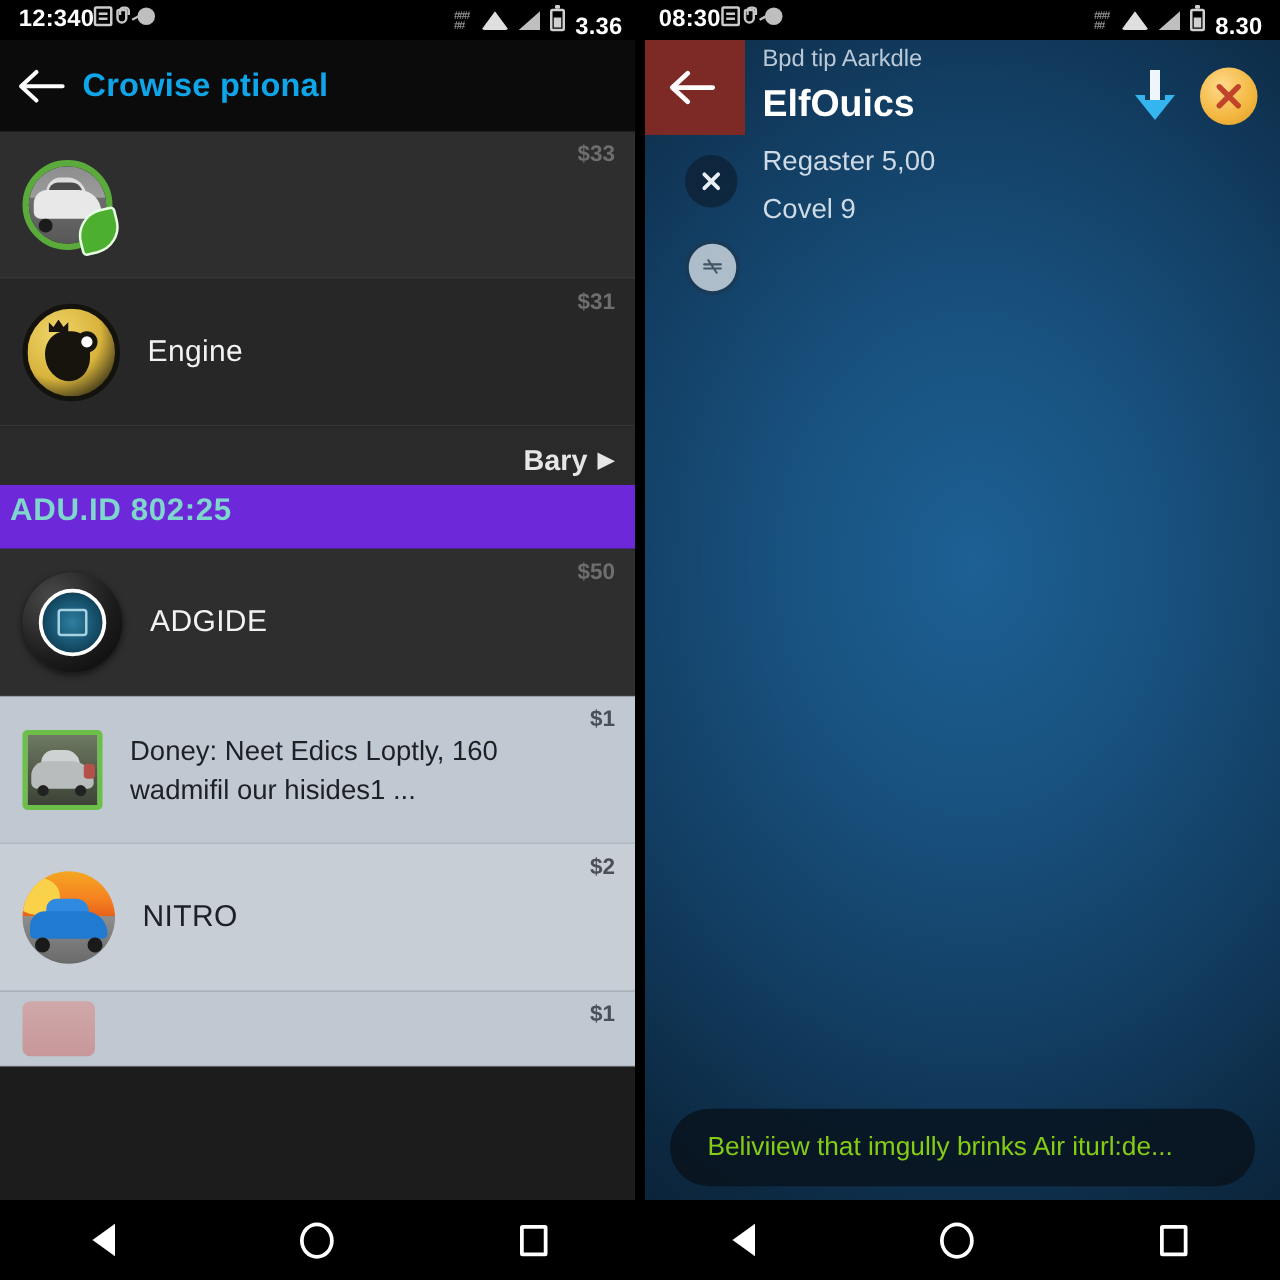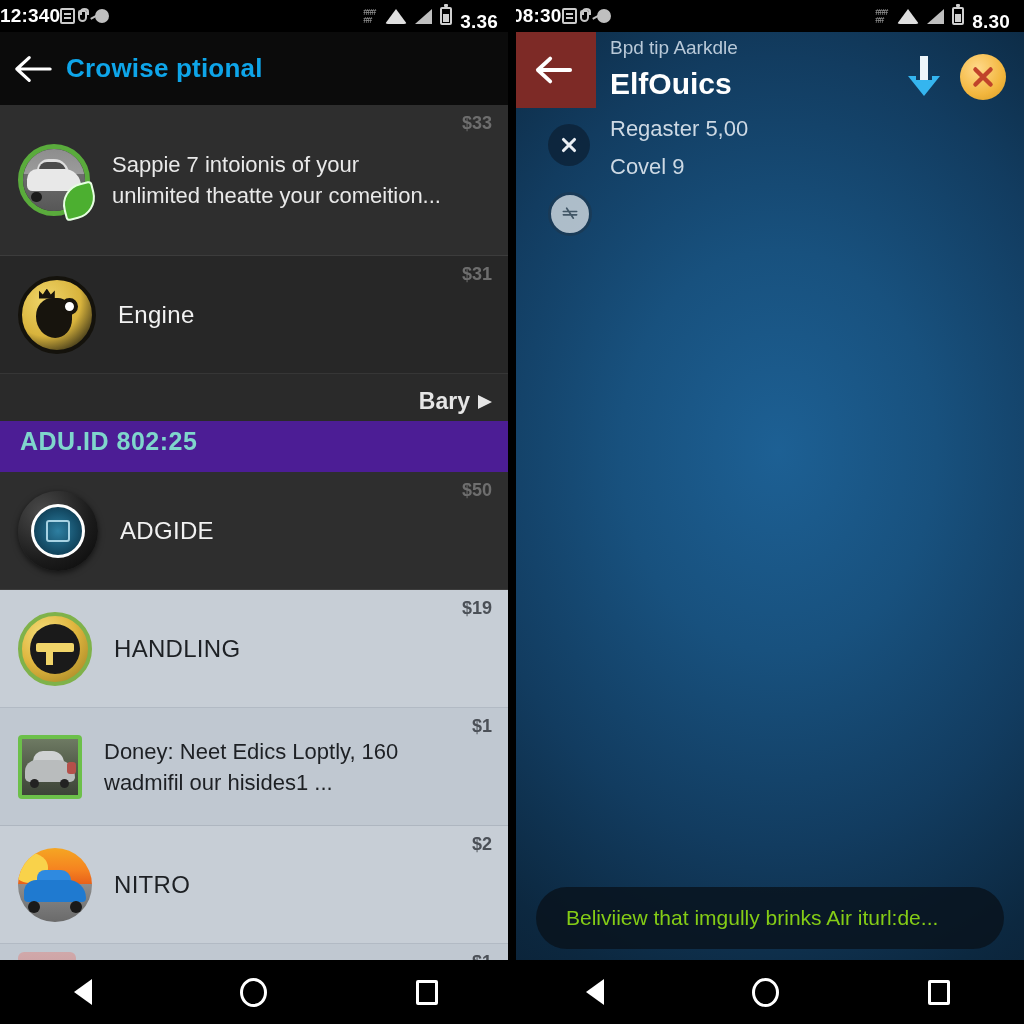--- a/index.html
+++ b/index.html
@@ -9,21 +9,21 @@
   .screen { position:relative; width:1024px; height:1024px; display:flex; }
   .panel { position:relative; overflow:hidden; }
   .panel-left  { width:512px; height:1024px; background:#1c1c1c; }
   .panel-right { width:512px; height:1024px;
                  background:radial-gradient(ellipse 110% 70% at 52% 44%, #1d6094 0%, #18517e 28%, #123c60 55%, #0c2840 78%, #0a1c2e 100%); }
   .divider-gap { position:absolute; left:508px; top:0; width:8px; height:1024px; background:#000; z-index:40; }
 
   
   .statusbar { position:absolute; top:0; left:0; right:0; height:32px; background:#000;
                display:flex; align-items:center; color:#fff; z-index:20; }
-  .sb-left { display:flex; align-items:center; gap:0; }
+  .sb-left { display:flex; align-items:flex-start; gap:0; padding-left:15px; }
   .sb-right{ display:flex; align-items:center; gap:8px; margin-left:auto; padding-right:14px; }
   .sb-time { font-size:19px; font-weight:bold; letter-spacing:.2px; }
   .sb-batt { font-size:19px; font-weight:bold; letter-spacing:.2px;margin-top:12px; }
   .ic { display:inline-block; opacity:.92; }
   .ic-sq { width:15px; height:16px; border:2px solid #ddd; border-radius:2px; position:relative; }
   .ic-sq::after{ content:""; position:absolute; left:2px; right:2px; top:3px; height:2px;
                  background:#ddd; box-shadow:0 4px 0 #ddd; }
   .ic-blob { width:15px; height:16px; position:relative; }
   .ic-blob::before{ content:""; position:absolute; inset:2px 3px; border:2px solid #d6d6d6; border-radius:3px 3px 6px 6px;}
   .ic-blob::after { content:""; position:absolute; left:5px; top:0; width:5px; height:5px;
@@ -135,21 +135,21 @@
      background:#2f8ae0; border-radius:8px 10px 0 0; }
   .nitro-ic .bw1,.nitro-ic .bw2 { position:absolute; bottom:12%; width:16%; height:16%; background:#1a1a1a; border-radius:50%;}
   .nitro-ic .bw1 { left:14%; } .nitro-ic .bw2 { right:14%; }
 
   
   .section-head { position:relative; background:#2a2a2a; padding:14px 20px 6px;
                   display:flex; justify-content:flex-end; align-items:center; }
   .section-head .bary { color:#e6e6e6; font-size:23px; font-weight:bold; display:flex; align-items:center; gap:8px; }
   .arrow-sm { width:0; height:0; border-left:14px solid #e6e6e6; border-top:7px solid transparent;
               border-bottom:7px solid transparent; }
-  .timer-row { background:#4c1d95; padding:6px 20px 16px; }
+  .timer-row { background:#6d28d9; padding:6px 8px 16px; }
   .timer-txt { color:#7fd6cc; font-size:25px; font-weight:bold; letter-spacing:.5px; }
 
   
   .r-header { position:absolute; top:32px; left:0; right:0; height:82px; z-index:15;
               display:flex; align-items:flex-start; }
   .r-back { width:84px; height:76px; background:#7d2a26; display:flex; align-items:center; justify-content:center; }
   .r-titles { padding-left:14px; padding-top:2px; }
   .r-subtitle{ color:#b9c9d8; font-size:19px; font-weight:400; line-height:28px; }
   .r-title  { color:#fff; font-size:30px; font-weight:bold; line-height:40px; margin-top:2px; }
   .r-actions{ position:absolute; right:18px; top:22px; display:flex; align-items:center; gap:18px; }
@@ -205,37 +205,34 @@
       <div class="back-arrow">
         <svg class="arrow-svg" viewBox="0 0 40 30">
           <path d="M16 3 L3 15 L16 27 M3 15 L38 15" stroke="#fff" stroke-width="3.4" fill="none" stroke-linecap="round" stroke-linejoin="round"></path>
         </svg>
       </div>
       <div class="appbar-title">Crowise ptional</div>
     </div>
 
     <div class="list">
 
-      <div class="row dark" style="height:151px">
+      <div class="row dark" style="height:118px">
         <span class="price">$33</span>
         <div class="badge">
           <div class="badge-circle bc-green">
             <div class="car-photo">
                 <div class="roof"></div>
                 <div class="win"></div>
               <div class="body"></div>
                 <div class="w1"></div>
                 <div class="w2"></div>
               </div>
           </div>
           <div class="leaf"></div>
         </div>
-        <div class="txtwrap">
-            <div class="desc">Sappie 7 intoionis of your unlimited theatte your comeition...</div>
-          </div>
       </div>
 
       <div class="row dark2" style="height:118px">
         <span class="price">$31</span>
         <div class="badge">
           <div class="yinyang">
               <div class="crown"></div>
               <div class="blob"></div>
               <div class="eye"></div>
             </div>
@@ -262,34 +259,20 @@
               <div class="inner">
                 <div class="glyph"></div>
               </div>
             </div>
         </div>
         <div class="txtwrap">
             <div class="label">ADGIDE</div>
           </div>
       </div>
 
-      <div class="row light" style="height:118px">
-        <span class="price">$19</span>
-        <div class="badge">
-          <div class="handling-ic">
-              <div class="dark">
-                <div class="bar"></div>
-                <div class="stem"></div>
-              </div>
-            </div>
-        </div>
-        <div class="txtwrap">
-            <div class="label">HANDLING</div>
-          </div>
-      </div>
 
       <div class="row light2" style="height:118px">
         <span class="price">$1</span>
         <div class="badge">
           <div class="thumb-sq">
               <div class="troof"></div>
               <div class="tcar"></div>
             <div class="tred"></div>
               <div class="tw1"></div>
               <div class="tw2"></div>

